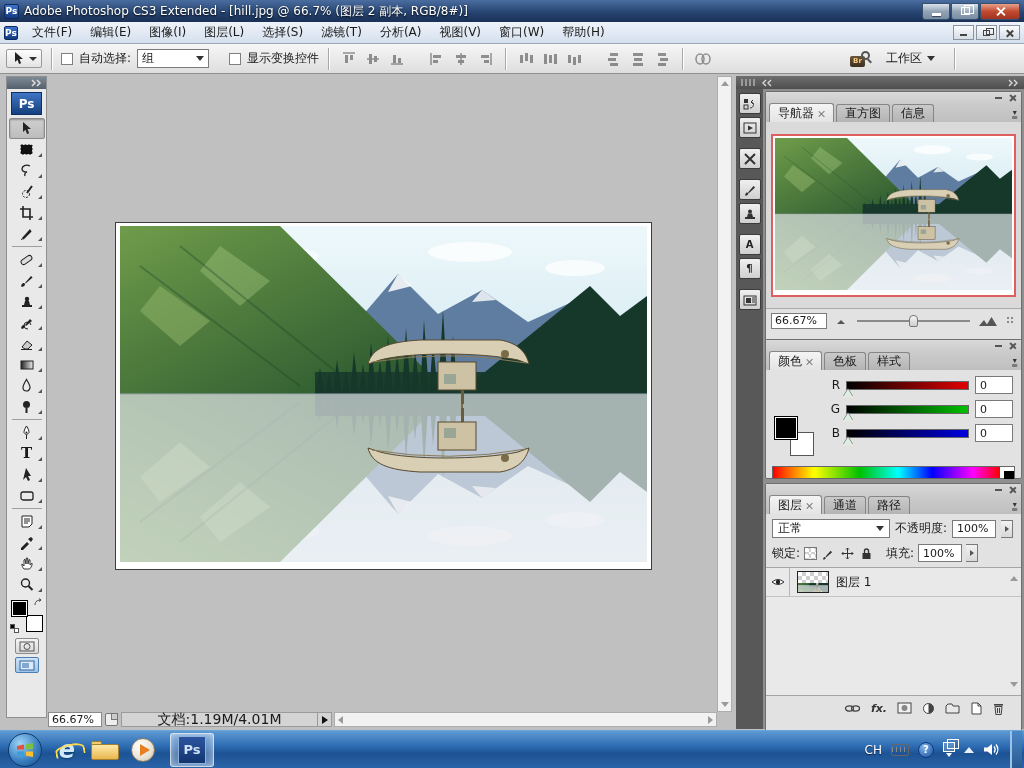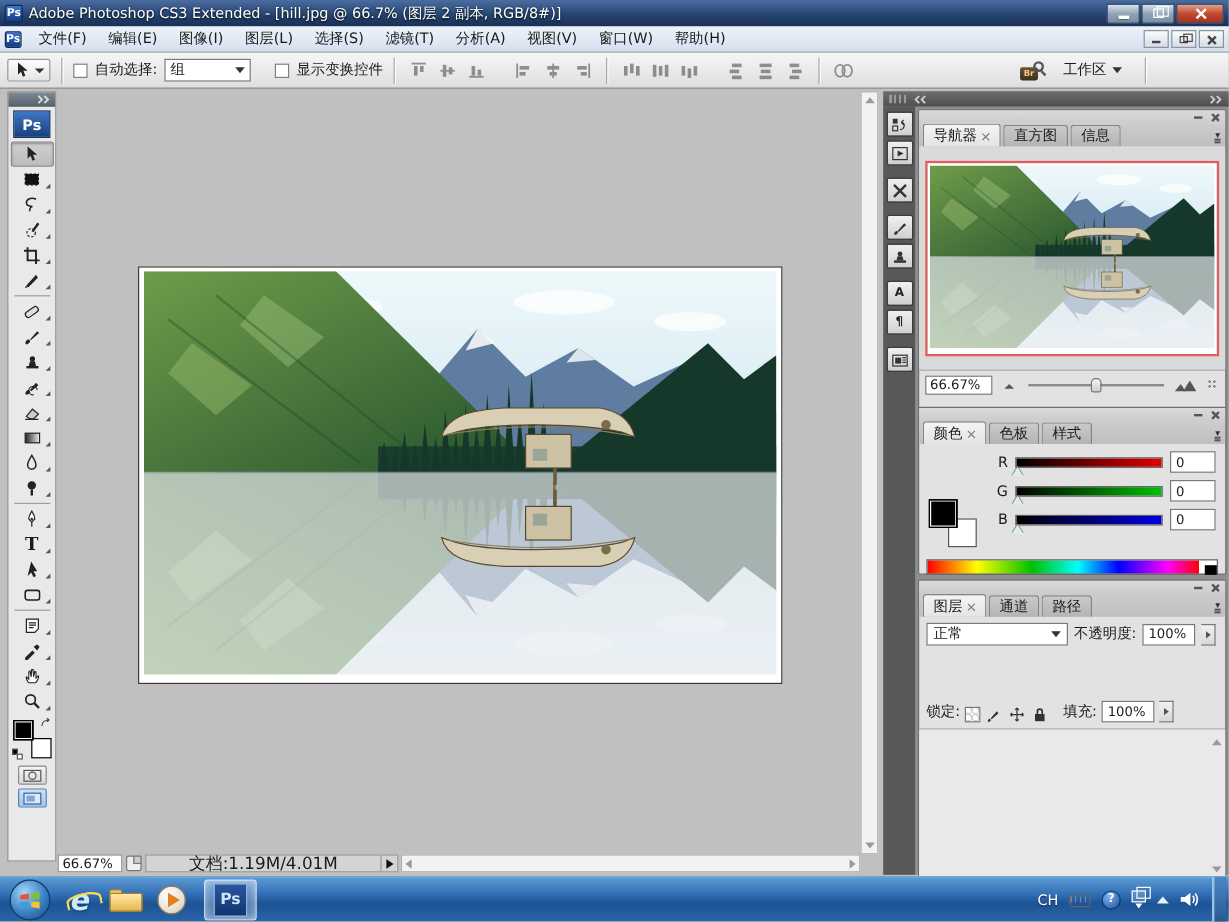--- a/index.html
+++ b/index.html
@@ -143,21 +143,21 @@
   #spectrum .spec-b { position:absolute; right:0; bottom:-1px; width:10px; height:8px; background:#000; }
   #cswatches { position:absolute; left:8px; top:40px; width:44px; height:44px; }
   .csw-fg { position:absolute; left:0; top:0; width:24px; height:24px; background:#000; border:1px solid #000; box-shadow:inset 0 0 0 1px #fff; z-index:2; }
   .csw-bg { position:absolute; left:16px; top:16px; width:24px; height:24px; background:#fff; border:1px solid #555; }
 
   
   .lay-ctrl1 { display:flex; align-items:center; gap:5px; padding:5px 6px 4px; }
   .blend-dd { width:118px; height:19px; background:#fff; border:1px solid #7a7a7a; display:flex; align-items:center; justify-content:space-between; padding:0 5px; }
   .pct-box { width:44px; height:18px; background:#fff; border:1px solid #7a7a7a; font-size:11px; display:flex; align-items:center; padding:0 4px; }
   .mini-spin { width:12px; height:18px; border:1px solid #7a7a7a; border-left:none; background:linear-gradient(#f2f2f2,#d8d8d8); display:flex; align-items:center; justify-content:center; }
-  .lay-ctrl2 { display:flex; align-items:flex-end; gap:4px; padding:2px 6px 5px; border-bottom:1px solid #a5a5a5;margin-top:40px; }
+  .lay-ctrl2 { display:flex; align-items:center; gap:4px; padding:2px 6px 5px; border-bottom:1px solid #a5a5a5; }
   .lockic { width:15px; height:14px; display:flex; align-items:center; justify-content:center; }
   #layerlist { background:#e9e9e9; height:128px; position:relative; border-bottom:1px solid #a5a5a5; }
   .lrow { height:29px; display:flex; align-items:center; border-bottom:1px solid #c3c3c3; padding-right:14px; }
   .lrow.selected { background:linear-gradient(#2f93f5,#1372da); color:#fff; }
   .eye-cell { width:24px; align-self:stretch; display:flex; align-items:center; justify-content:center; border-right:1px solid #b5b5b5; }
   .lthumb { width:32px; height:22px; border:1px solid #222; margin:0 7px; position:relative; background:#fff; overflow:hidden; flex:none; }
   .checker { background-image:linear-gradient(45deg,#cfcfcf 25%,transparent 25%,transparent 75%,#cfcfcf 75%),linear-gradient(45deg,#cfcfcf 25%,transparent 25%,transparent 75%,#cfcfcf 75%); background-size:8px 8px; background-position:0 0,4px 4px; background-color:#fff; }
   .faint-boat { position:absolute; left:9px; top:9px; width:13px; height:4px; background:#d8d8d8; border-radius:2px; }
   .lname { white-space:nowrap; }
   .lname.italic { font-style:italic; }
@@ -871,20 +871,34 @@
         </div>
       <span style="margin-left:8px">填充:</span>
       <div class="pct-box">
           <span>100%</span>
         </div>
       <div class="mini-spin">
           <div class="tri-right-sm" style="border-left-color:#555;border-top-width:3px;border-bottom-width:3px;border-left-width:4px"></div>
         </div>
     </div>
     <div id="layerlist">
+      <div class="lrow">
+        <div class="eye-cell">
+            <svg class="ic" width="14" height="10" viewBox="0 0 14 10">
+              <path d="M1 5Q7 0 13 5Q7 10 1 5Z" fill="#fff" stroke="#333"></path>
+              <circle cx="7" cy="5" r="2.2" fill="#222"></circle>
+            </svg>
+          </div>
+        <div class="lthumb checker">
+            <svg style="position:absolute;left:0;bottom:0" width="30" height="9" viewBox="0 140 527 110" preserveAspectRatio="none">
+              <use href="#scene"></use>
+            </svg>
+          </div>
+        <span class="lname">图层 1</span>
+      </div>
       <div class="list-arrows">
         <div class="scroll-arrow arr-up"></div>
         <div class="scroll-arrow arr-down"></div>
       </div>
     </div>
     <div id="layers-footer">
       <svg class="ic" width="17" height="11" viewBox="0 0 17 11">
           <ellipse cx="5.5" cy="5.5" rx="4" ry="2.6" fill="none" stroke="#444" stroke-width="1.3"></ellipse>
           <ellipse cx="11.5" cy="5.5" rx="4" ry="2.6" fill="none" stroke="#444" stroke-width="1.3"></ellipse>
         </svg>

